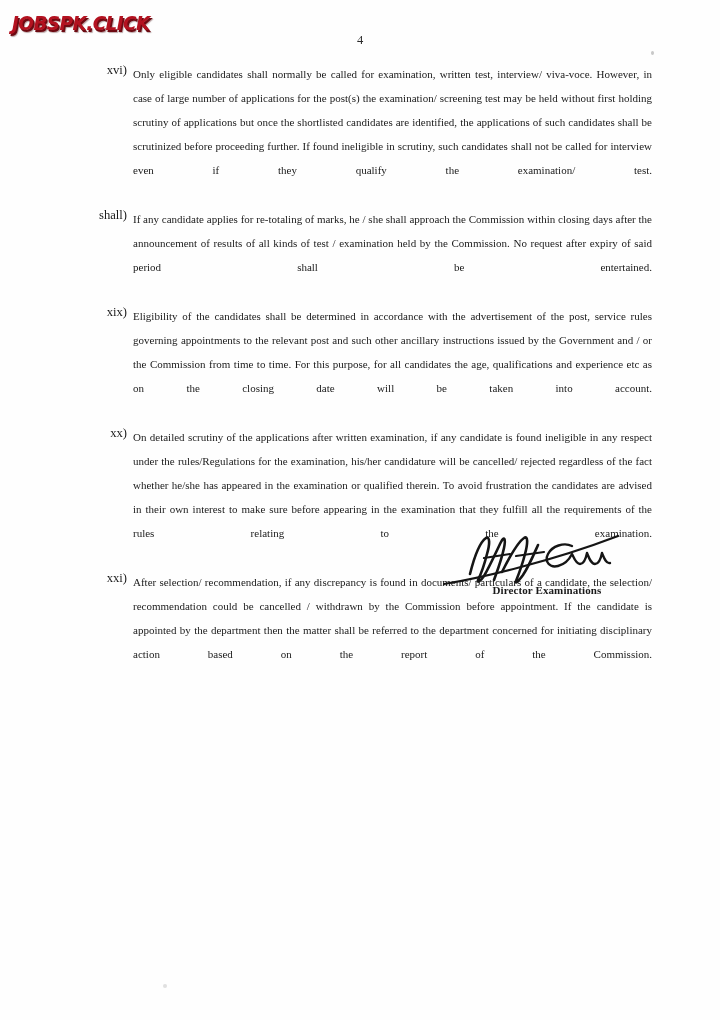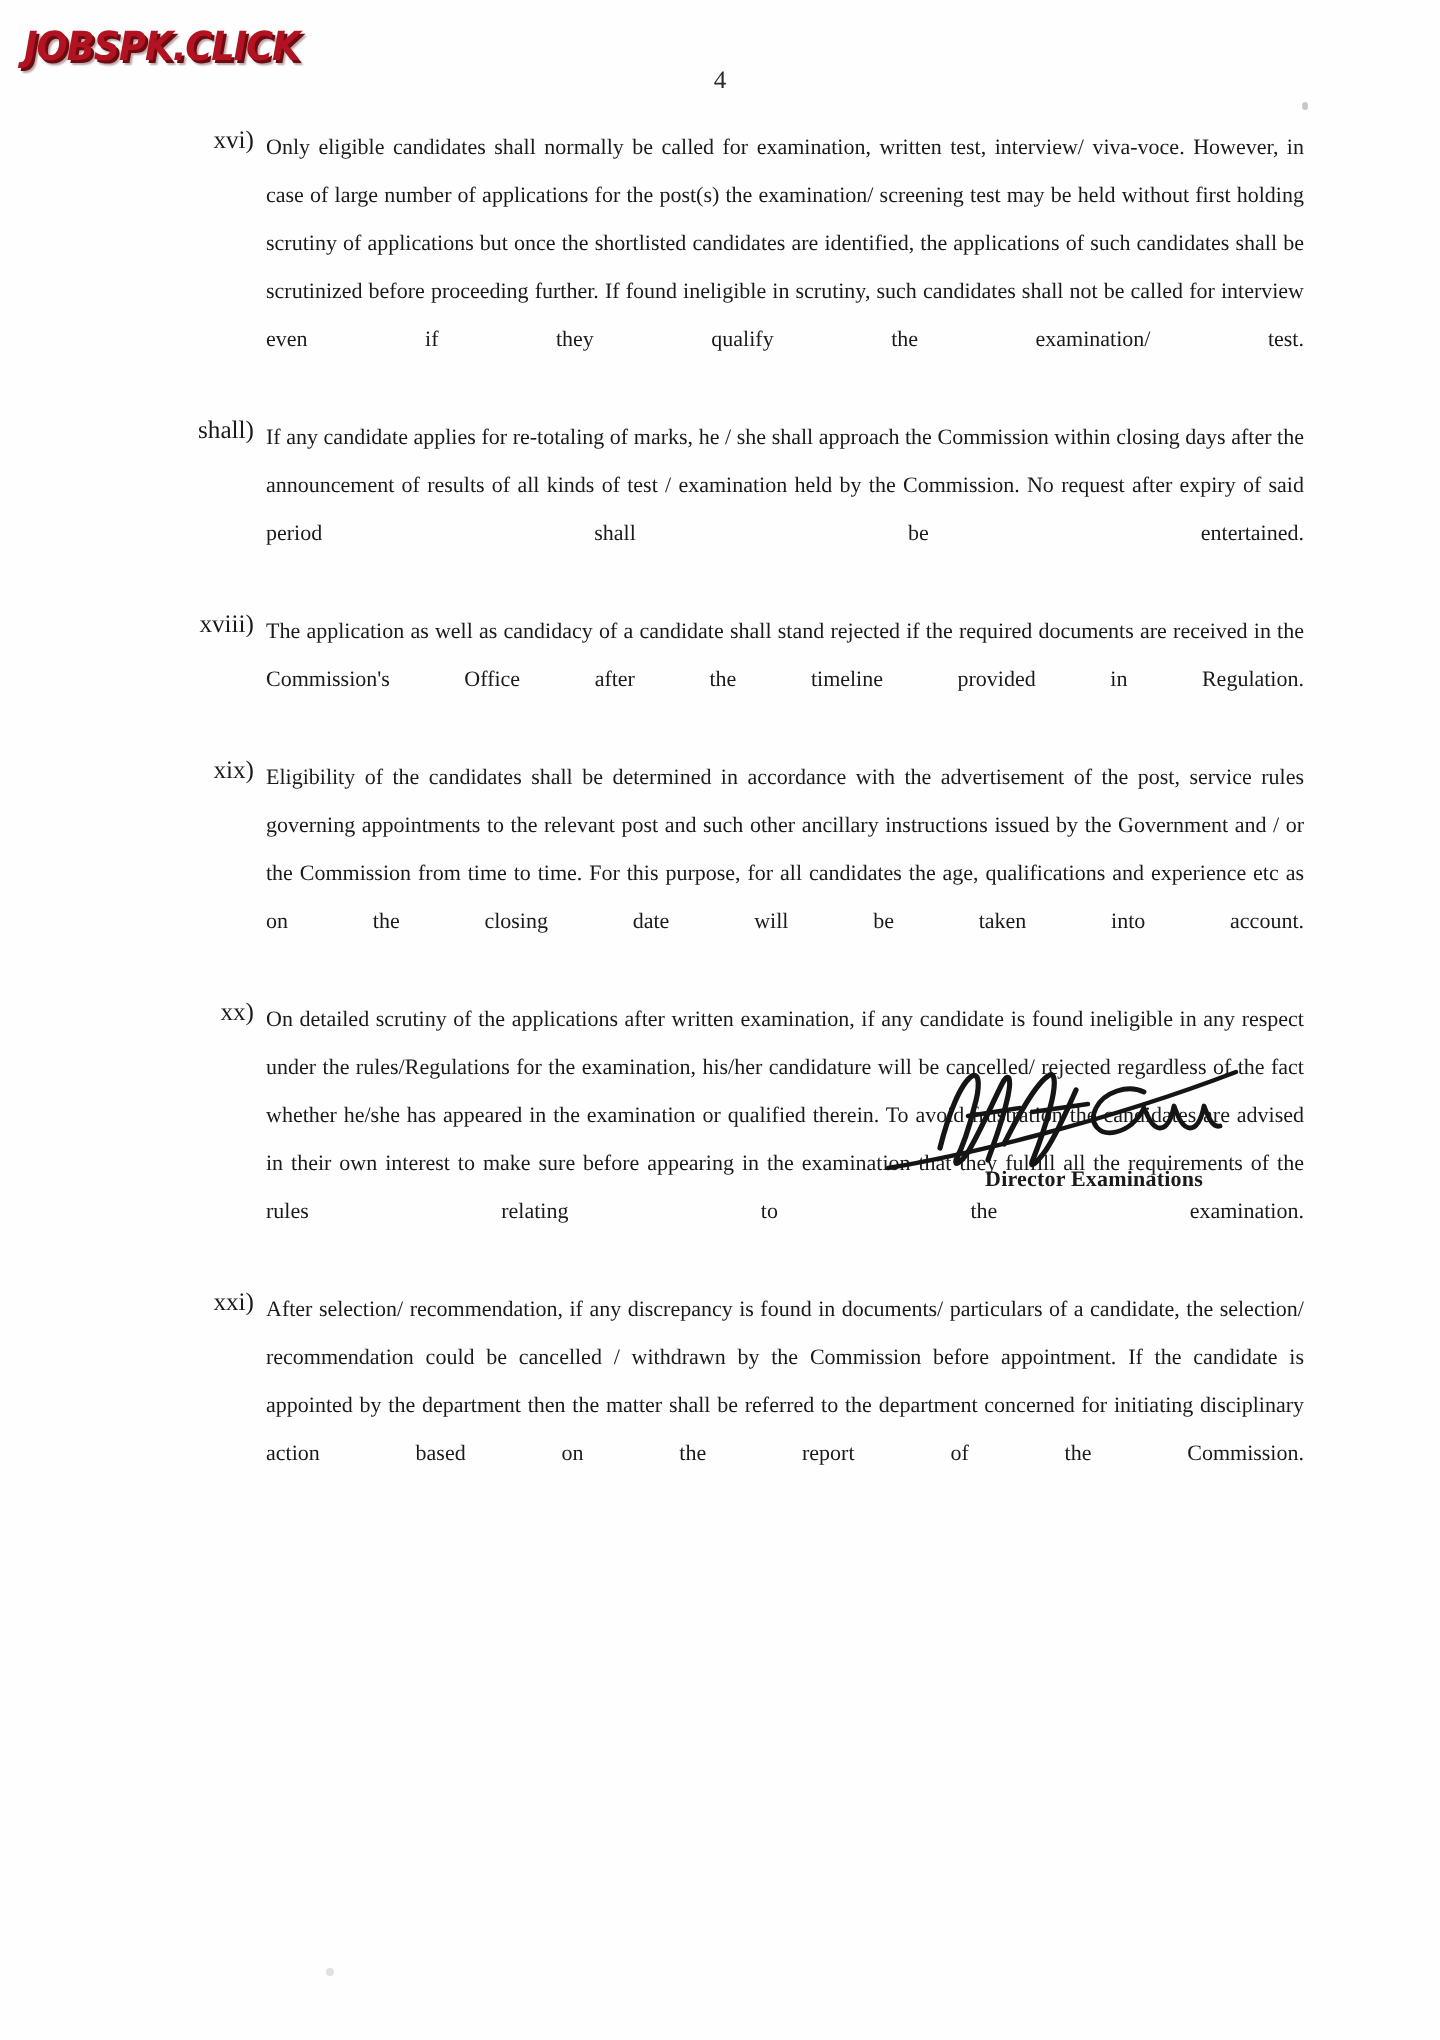--- a/index.html
+++ b/index.html
@@ -141,24 +141,20 @@
     <div class="clause">
       <div class="clause-label">xvi)</div>
       <div class="clause-body">Only eligible candidates shall normally be called for examination, written test, interview/ viva-voce. However, in case of large number of applications for the post(s) the examination/ screening test may be held without first holding scrutiny of applications but once the shortlisted candidates are identified, the applications of such candidates shall be scrutinized before proceeding further. If found ineligible in scrutiny, such candidates shall not be called for interview even if they qualify the examination/ test.</div>
     </div>
 
     <div class="clause">
       <div class="clause-label">shall)</div>
       <div class="clause-body">If any candidate applies for re-totaling of marks, he / she shall approach the Commission within closing days after the announcement of results of all kinds of test / examination held by the Commission. No request after expiry of said period shall be entertained.</div>
     </div>
 
-    <div class="clause">
-      <div class="clause-label">xviii)</div>
-      <div class="clause-body">The application as well as candidacy of a candidate shall stand rejected if the required documents are received in the Commission's Office after the timeline provided in Regulation.</div>
-    </div>
 
     <div class="clause">
       <div class="clause-label">xix)</div>
       <div class="clause-body">Eligibility of the candidates shall be determined in accordance with the advertisement of the post, service rules governing appointments to the relevant post and such other ancillary instructions issued by the Government and / or the Commission from time to time. For this purpose, for all candidates the age, qualifications and experience etc as on the closing date will be taken into account.</div>
     </div>
 
     <div class="clause">
       <div class="clause-label">xx)</div>
       <div class="clause-body">On detailed scrutiny of the applications after written examination, if any candidate is found ineligible in any respect under the rules/Regulations for the examination, his/her candidature will be cancelled/ rejected regardless of the fact whether he/she has appeared in the examination or qualified therein. To avoid frustration the candidates are advised in their own interest to make sure before appearing in the examination that they fulfill all the requirements of the rules relating to the examination.</div>
     </div>

